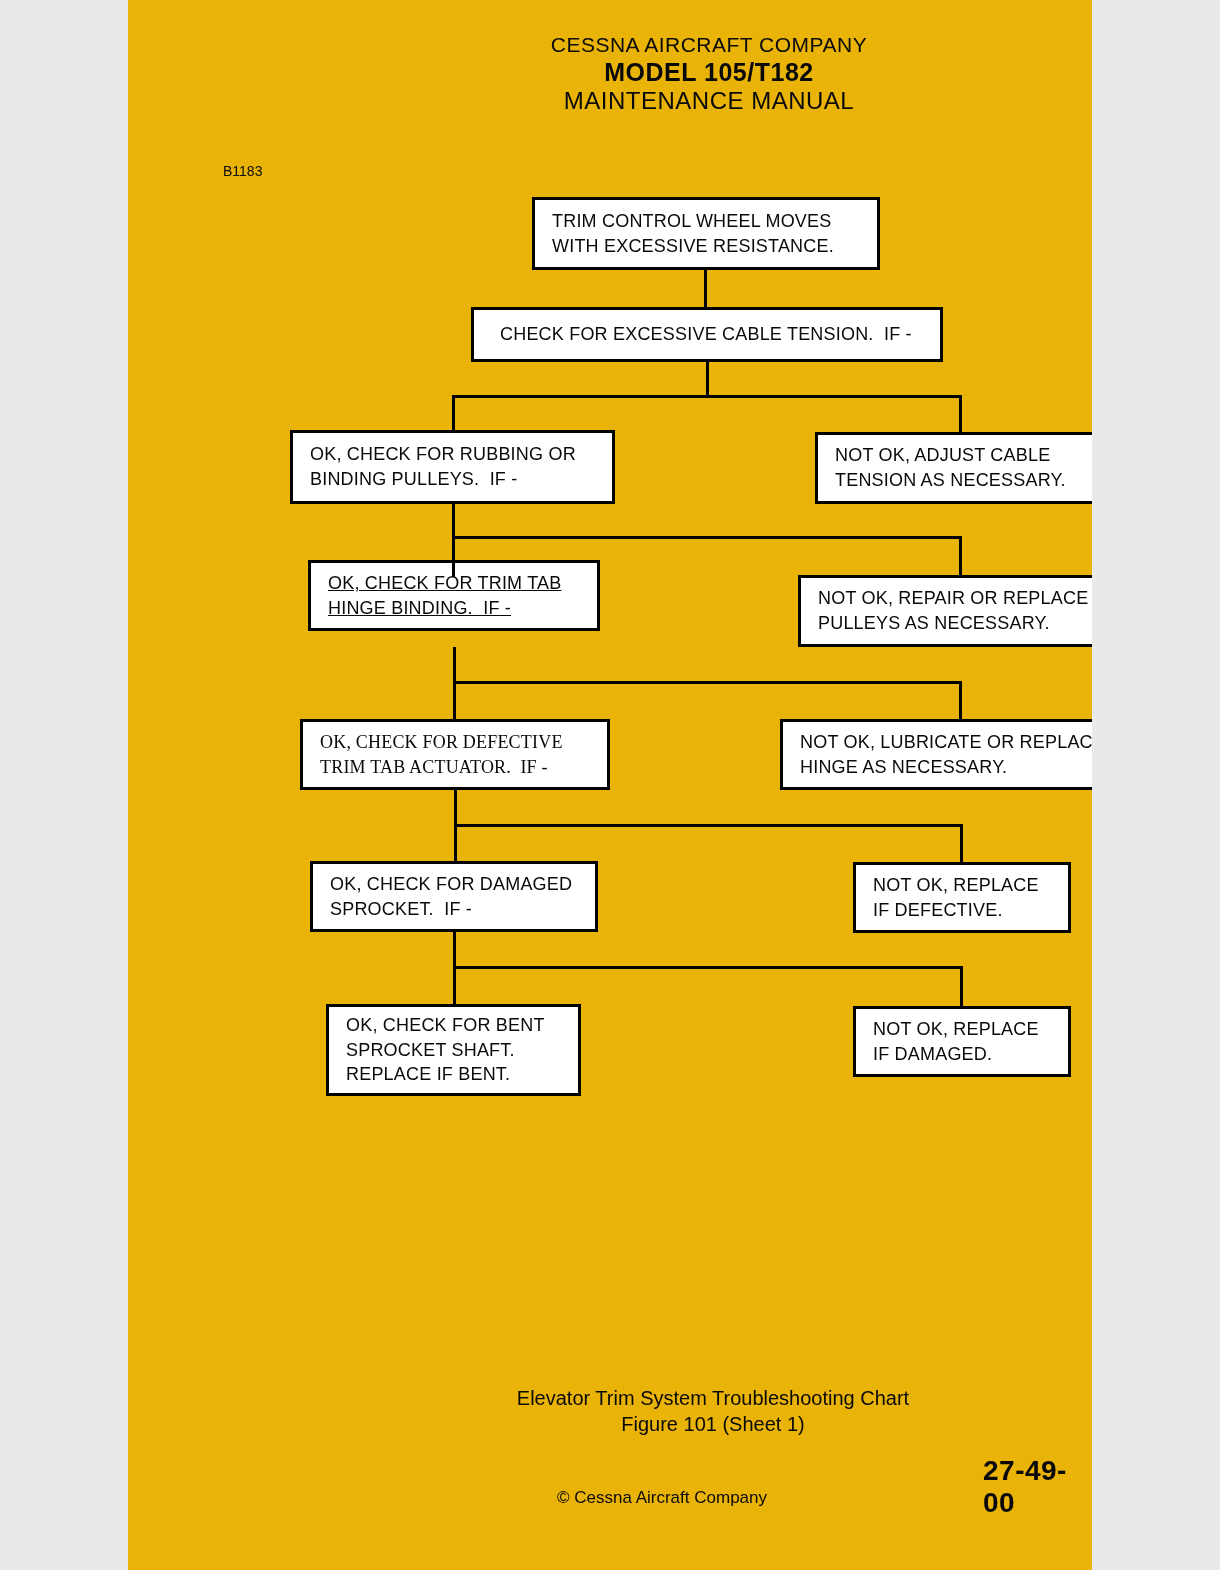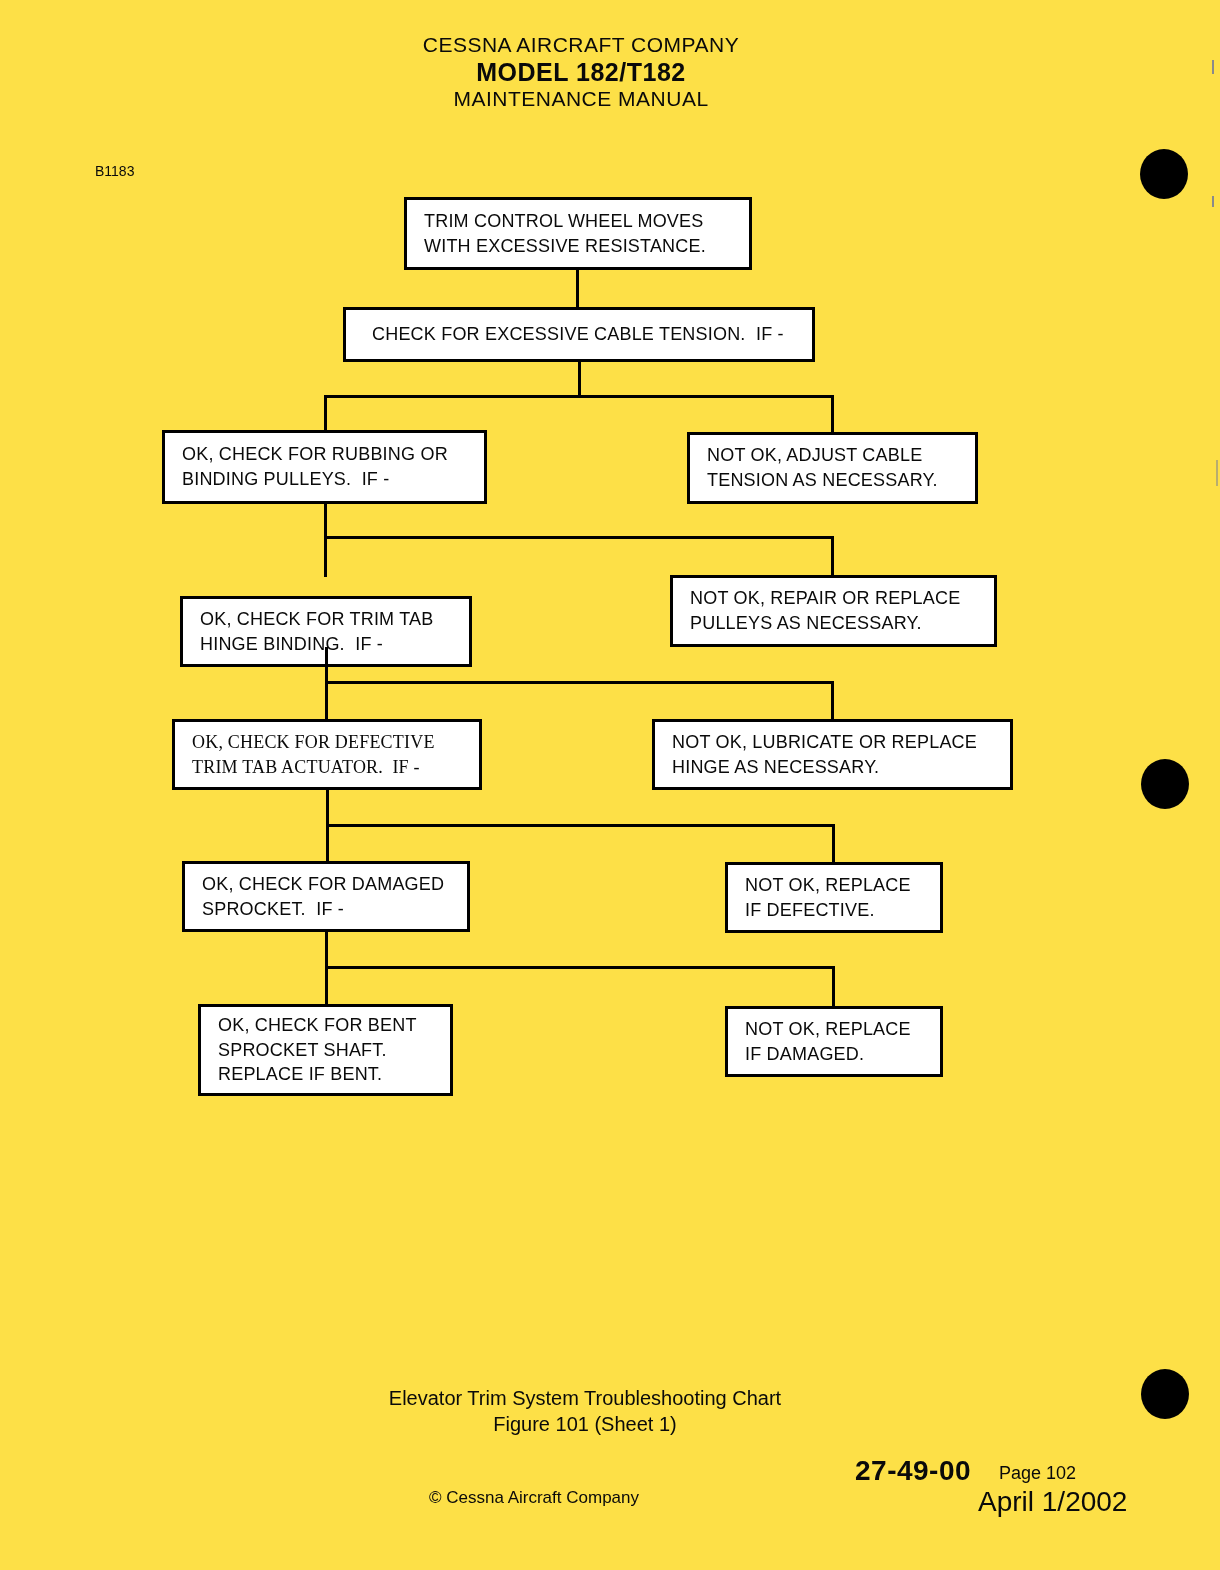--- a/index.html
+++ b/index.html
@@ -1,38 +1,38 @@
 <!DOCTYPE html>
 <html><head>
 <meta charset="utf-8">
 <style>
   html,body{margin:0;padding:0;background:#e9e9e9;}
   .page{
-    position:relative;width:1220px;height:1570px;background:#fde047;
+    position:relative;width:964px;height:1570px;background:#eab308;
     font-family:"Liberation Sans","DejaVu Sans",sans-serif;color:#0a0a0a;
     overflow:hidden;margin:0 auto;
   }
   
   .hdr{position:absolute;left:260px;top:33px;width:642px;text-align:center;line-height:1.18;}
   .hdr .company{font-size:21px;letter-spacing:.5px;}
   .hdr .model{font-size:25px;font-weight:bold;letter-spacing:.5px;}
-  .hdr .manual{font-size:21px;letter-spacing:.5px;}
+  .hdr .manual{font-size:24px;letter-spacing:.5px;}
   .figlabel{position:absolute;left:95px;top:163px;font-size:14px;}
   
   .fnode{
     position:absolute;border:3px solid #000;background:#fff;
     display:flex;align-items:center;box-sizing:border-box;
     font-size:18px;line-height:1.38;letter-spacing:.2px;
     padding:4px 8px 4px 17px;white-space:pre-wrap;
   }
   #n1 {left:404px;top:197px;width:348px;height:73px;}
   #n2 {left:343px;top:307px;width:472px;height:55px;padding-left:26px;}
   #n3 {left:162px;top:430px;width:325px;height:74px;}
   #n4 {left:687px;top:432px;width:291px;height:72px;}
-  #n5 {left:180px;top:596px;width:292px;height:71px;}
+  #n5 {left:180px;top:560px;width:292px;height:71px;text-decoration:underline;}
   #n6 {left:670px;top:575px;width:327px;height:72px;}
   #n7 {left:172px;top:719px;width:310px;height:71px;font-family:Liberation Serif, serif;}
   #n8 {left:652px;top:719px;width:361px;height:71px;}
   #n9 {left:182px;top:861px;width:288px;height:71px;}
   #n10{left:725px;top:862px;width:218px;height:71px;}
   #n11{left:198px;top:1004px;width:255px;height:92px;}
   #n12{left:725px;top:1006px;width:218px;height:71px;}
   
   .cline{position:absolute;background:#000;}
   #c1 {left:576px;top:270px;width:3px;height:38px;}   
@@ -70,21 +70,21 @@
   .pagenum{position:absolute;left:999px;top:1463px;font-size:18px;}
   .footdate{position:absolute;left:978px;top:1486px;font-size:28px;text-align:center;}
 </style>
 </head>
 <body>
 
 <div class="page">
 
   <div class="hdr">
     <div class="company">CESSNA AIRCRAFT COMPANY</div>
-    <div class="model">MODEL 182/T182</div>
+    <div class="model">MODEL 105/T182</div>
     <div class="manual">MAINTENANCE MANUAL</div>
   </div>
 
   <div class="figlabel">B1183</div>
 
   <div>
     <div class="fnode" id="n1">TRIM CONTROL WHEEL MOVES
 WITH EXCESSIVE RESISTANCE.</div>
     <div class="fnode" id="n2">CHECK FOR EXCESSIVE CABLE TENSION.  IF -</div>
     <div class="fnode" id="n3">OK, CHECK FOR RUBBING OR

